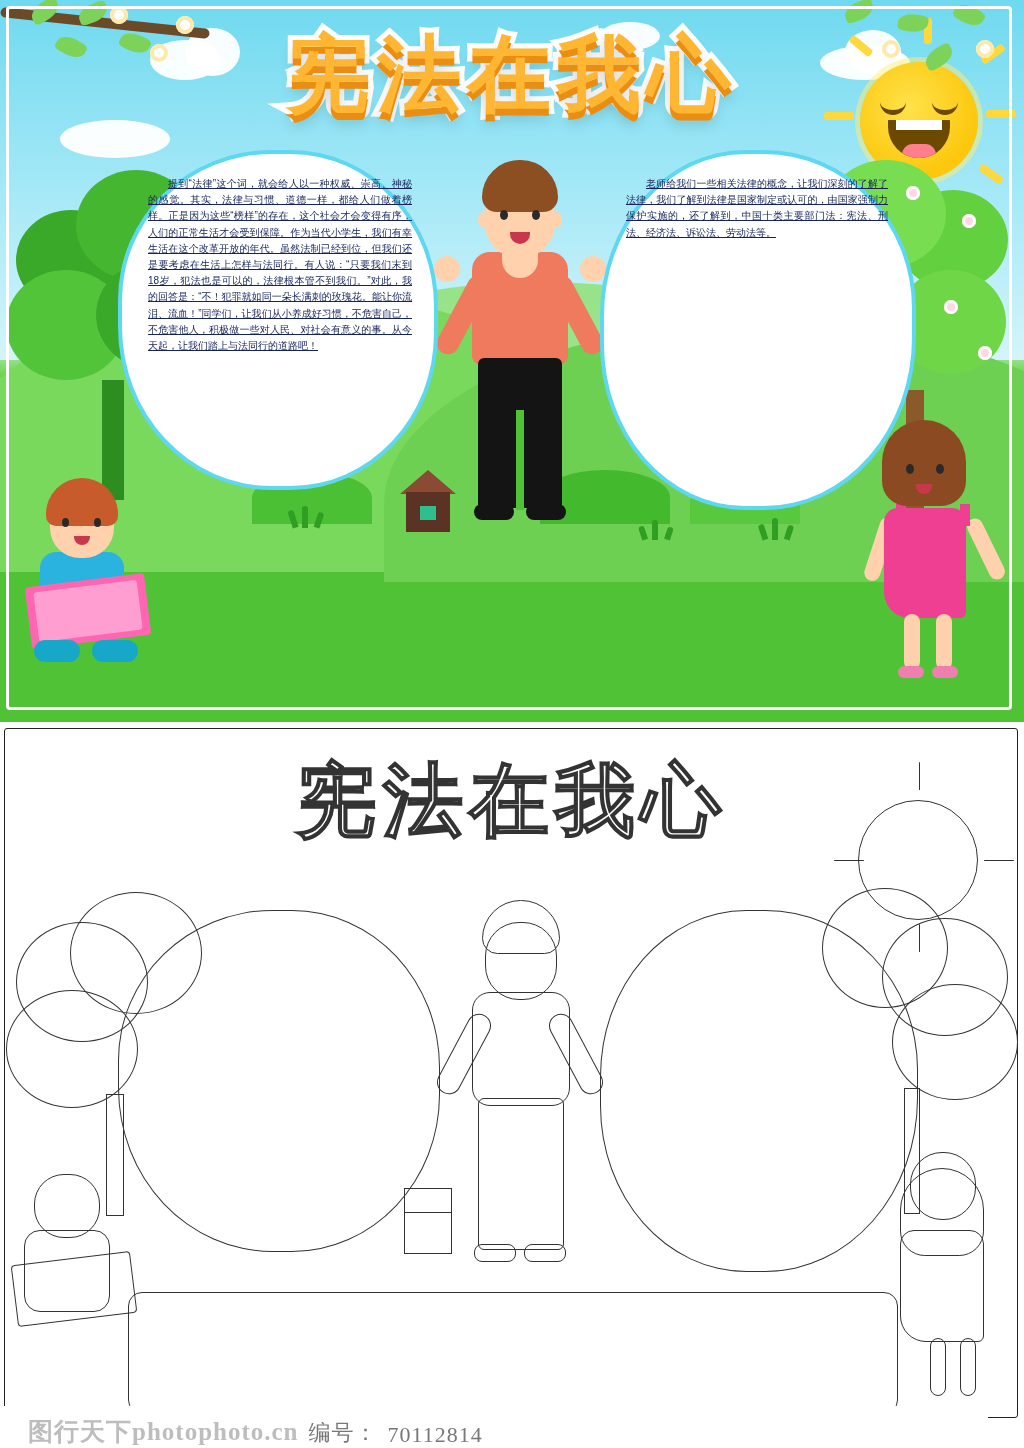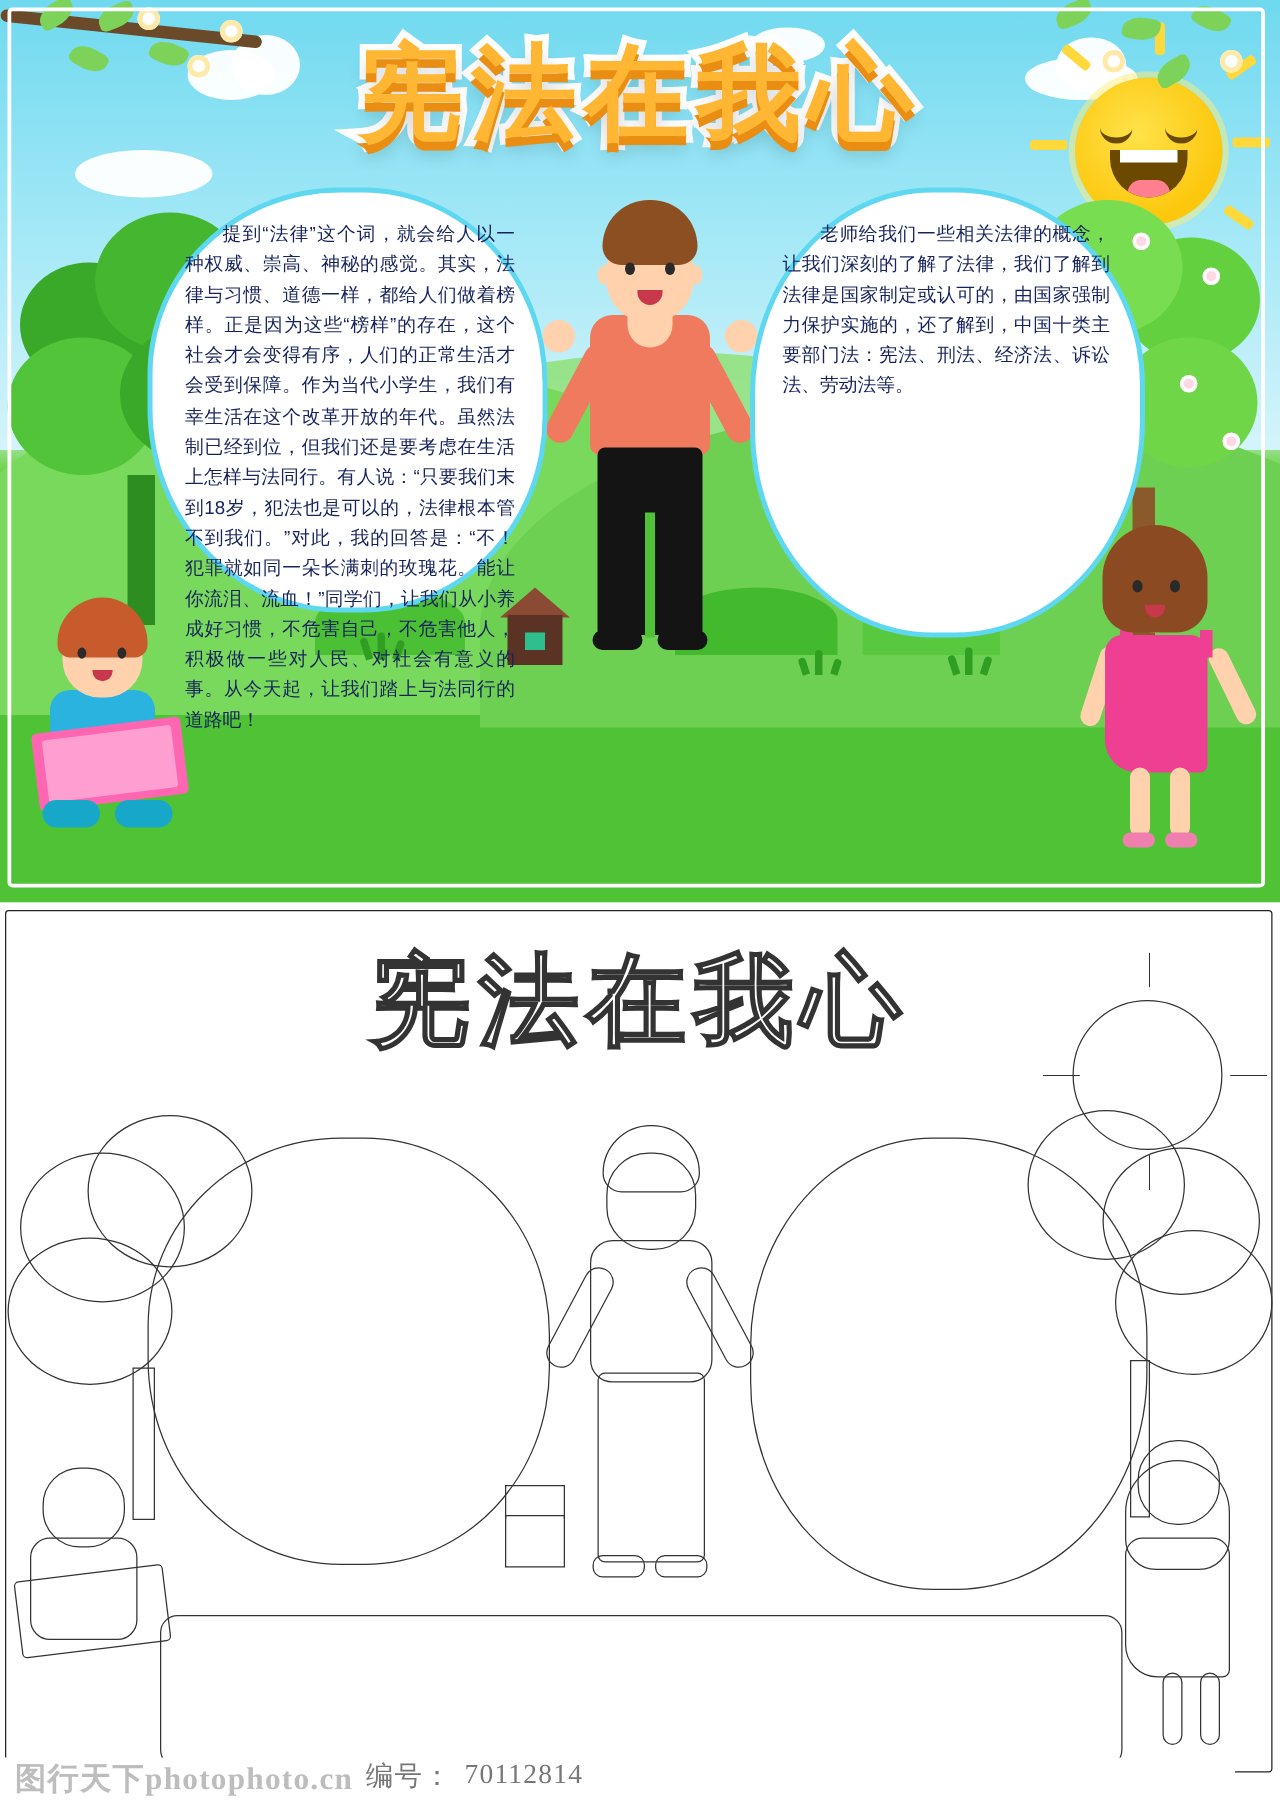--- a/index.html
+++ b/index.html
@@ -122,22 +122,23 @@
   .bubble-right{
     left:600px;top:150px;width:316px;height:360px;
     border-radius:46% 48% 48% 46% / 46% 44% 48% 46%;
     padding:22px 24px 18px 22px;
   }
   .bub-h{
     text-align:center;font-weight:bold;color:#f5861f;font-size:17px;margin-bottom:6px;
     letter-spacing:1px;
   }
   .bub-p{
-    font-size:15px;line-height:1.62;color:#1a2a6b;text-align:justify;text-indent:2em;
+    font-size:10px;line-height:1.62;color:#1a2a6b;text-align:justify;text-indent:2em;
     margin:0;
+    text-decoration:underline;
   }
   .bub-p + .bub-p{margin-top:1px;}
   .bubble-left .bub-p{color:#16235c;}
   .bubble-right .bub-p{color:#16235c;}
 
   
   .bottom-box{
     position:absolute;left:128px;top:556px;width:768px;height:138px;
     background:#ffffff;border:4px solid #4fc0e8;border-radius:14px;box-sizing:border-box;
     padding:10px 20px;
@@ -204,21 +205,21 @@
   .la-box{position:absolute;left:128px;top:570px;width:768px;height:120px;border:1.6px solid #333;border-radius:14px;}
   .la-fig{position:absolute;border:1.5px solid #333;}
   .la-sun{position:absolute;right:46px;top:78px;width:118px;height:118px;border-radius:50%;border:1.5px solid #333;}
   .la-tree{position:absolute;border:1.5px solid #333;border-radius:50%;}
   .la-boy{position:absolute;left:430px;top:178px;width:180px;height:400px;}
   .la-boy div{position:absolute;border:1.5px solid #333;}
 
   
   .footer{
     position:absolute;left:0;bottom:0;width:988px;height:42px;
-    display:flex;align-items:flex-start;gap:10px;padding-left:12px;box-sizing:border-box;
+    display:flex;align-items:flex-end;gap:10px;padding-left:28px;box-sizing:border-box;
     background:#ffffff;
   }
   .footer .wm{
     font-size:25px;color:#bdbdbd;letter-spacing:1px;font-weight:bold;
     font-family:"Liberation Serif",serif;
   }
   .footer .num{font-size:22px;color:#777;letter-spacing:1px;font-family:Liberation Serif, serif;}
 </style>
 </head>
 <body>

